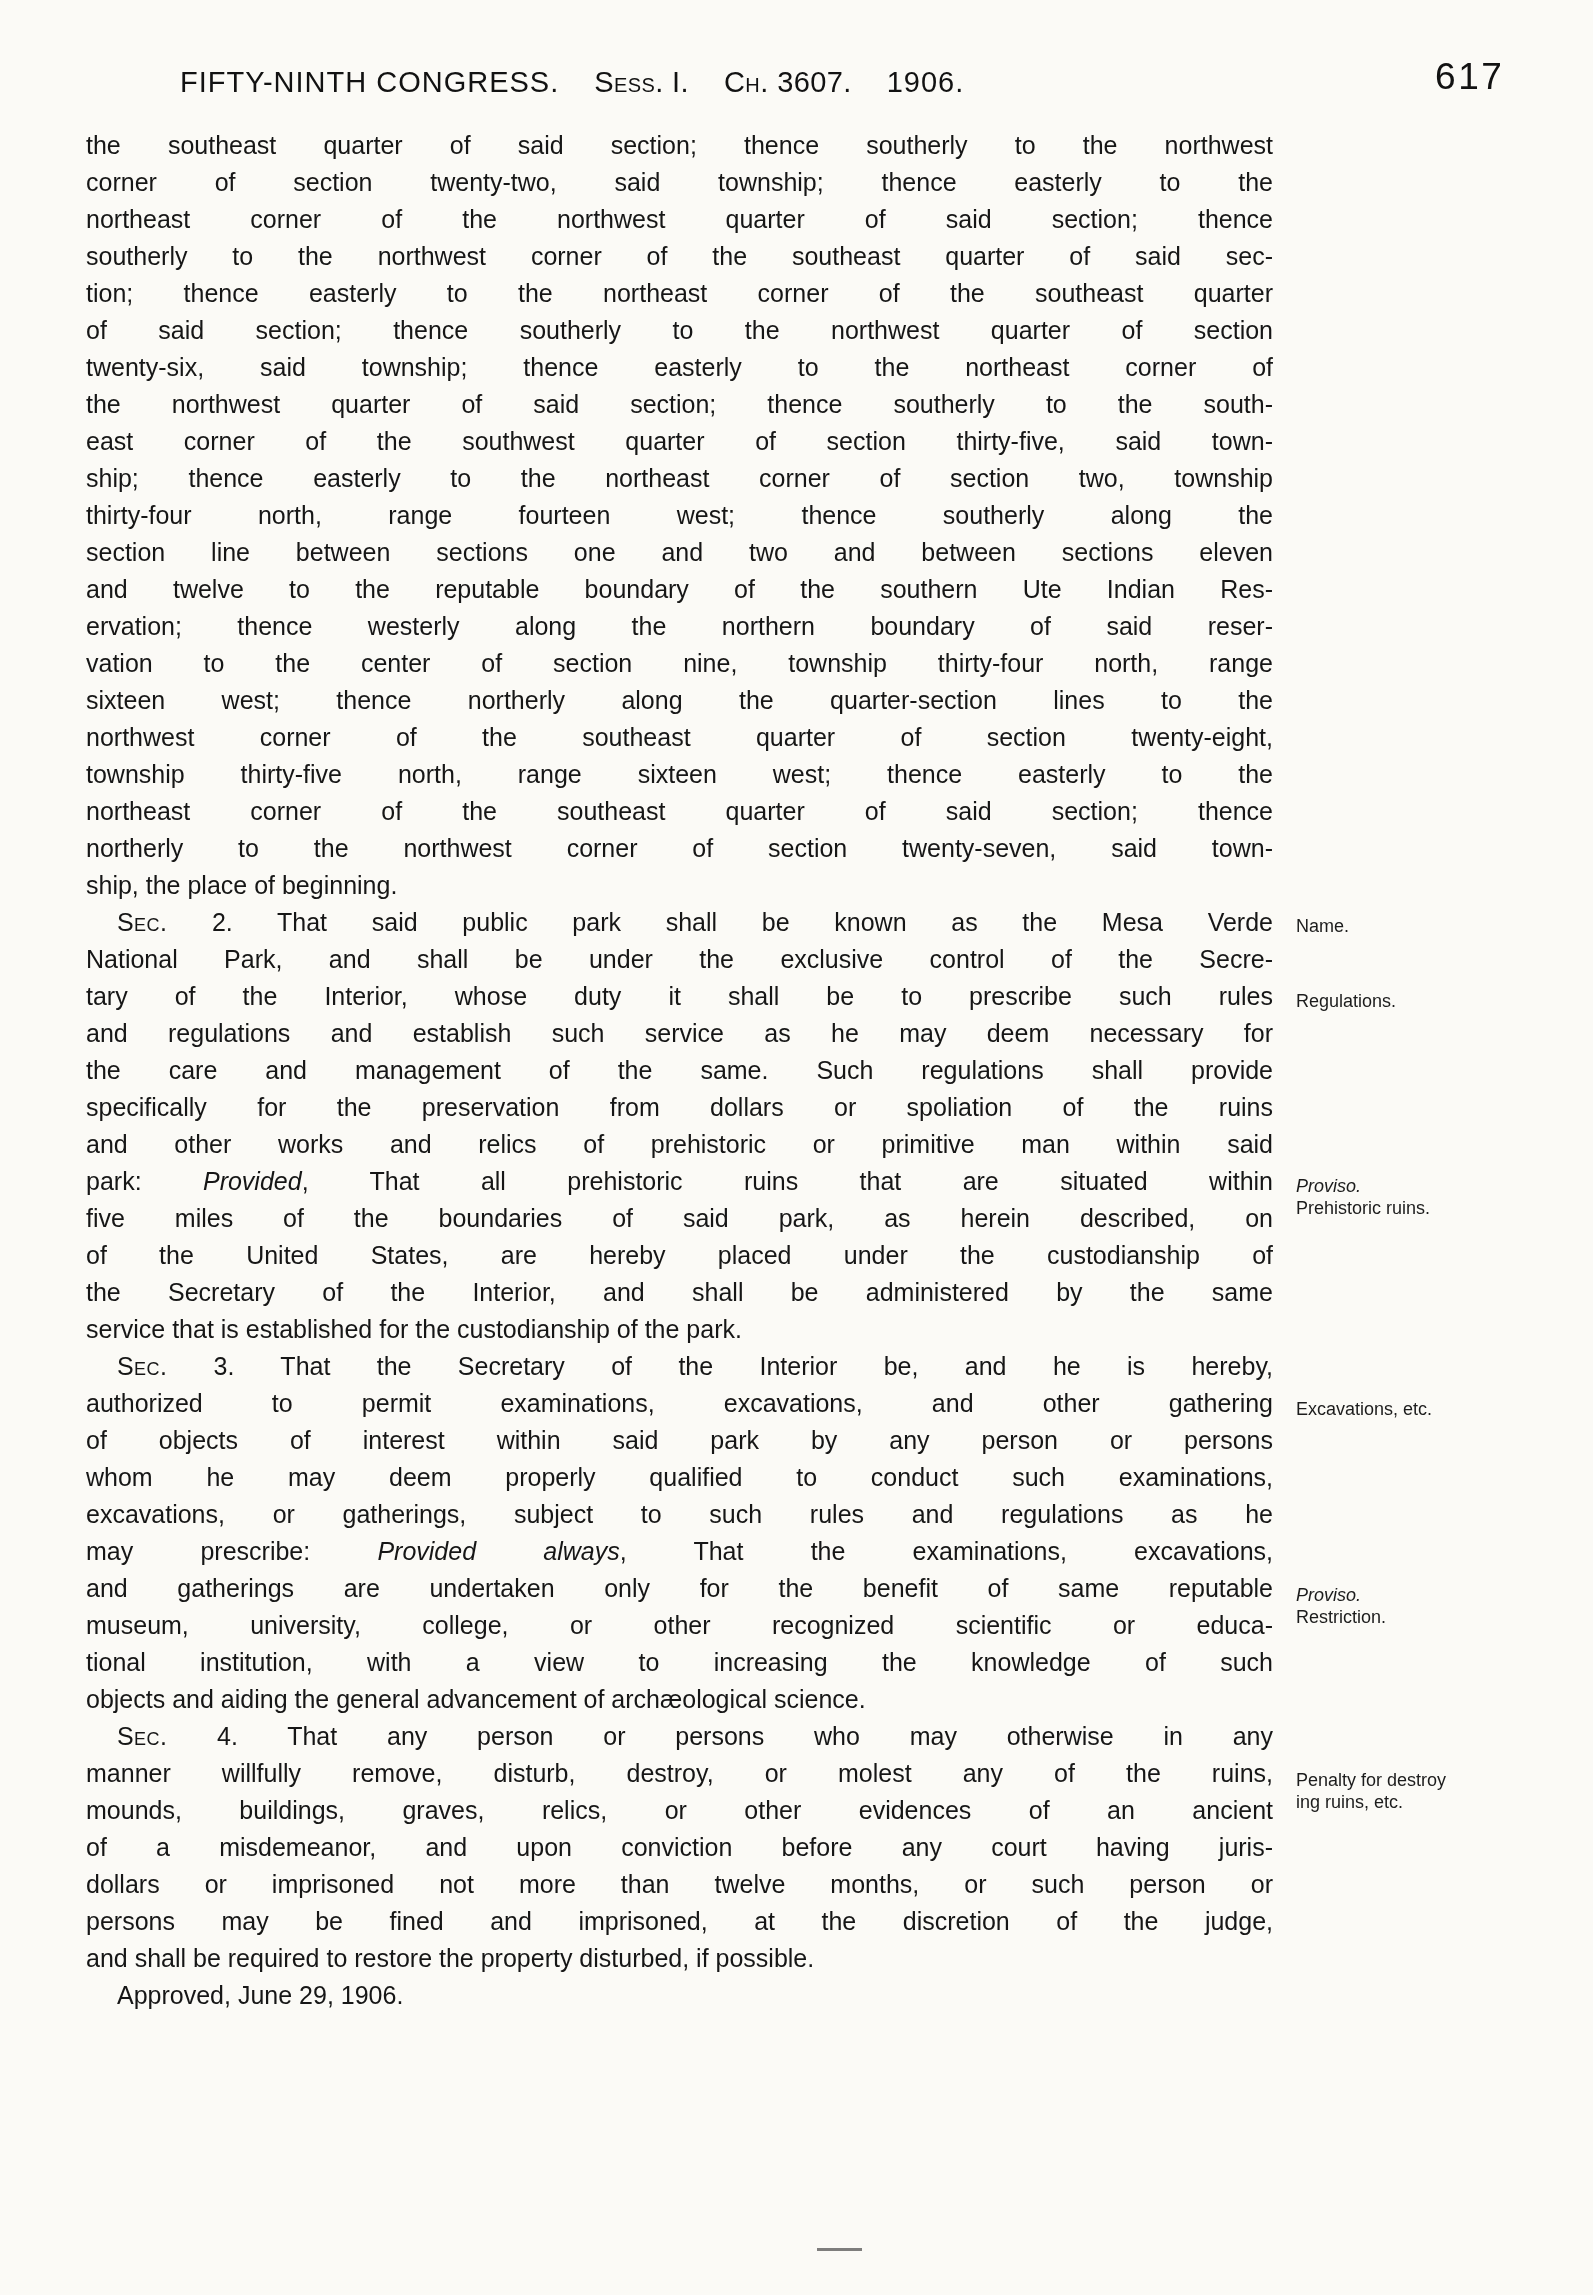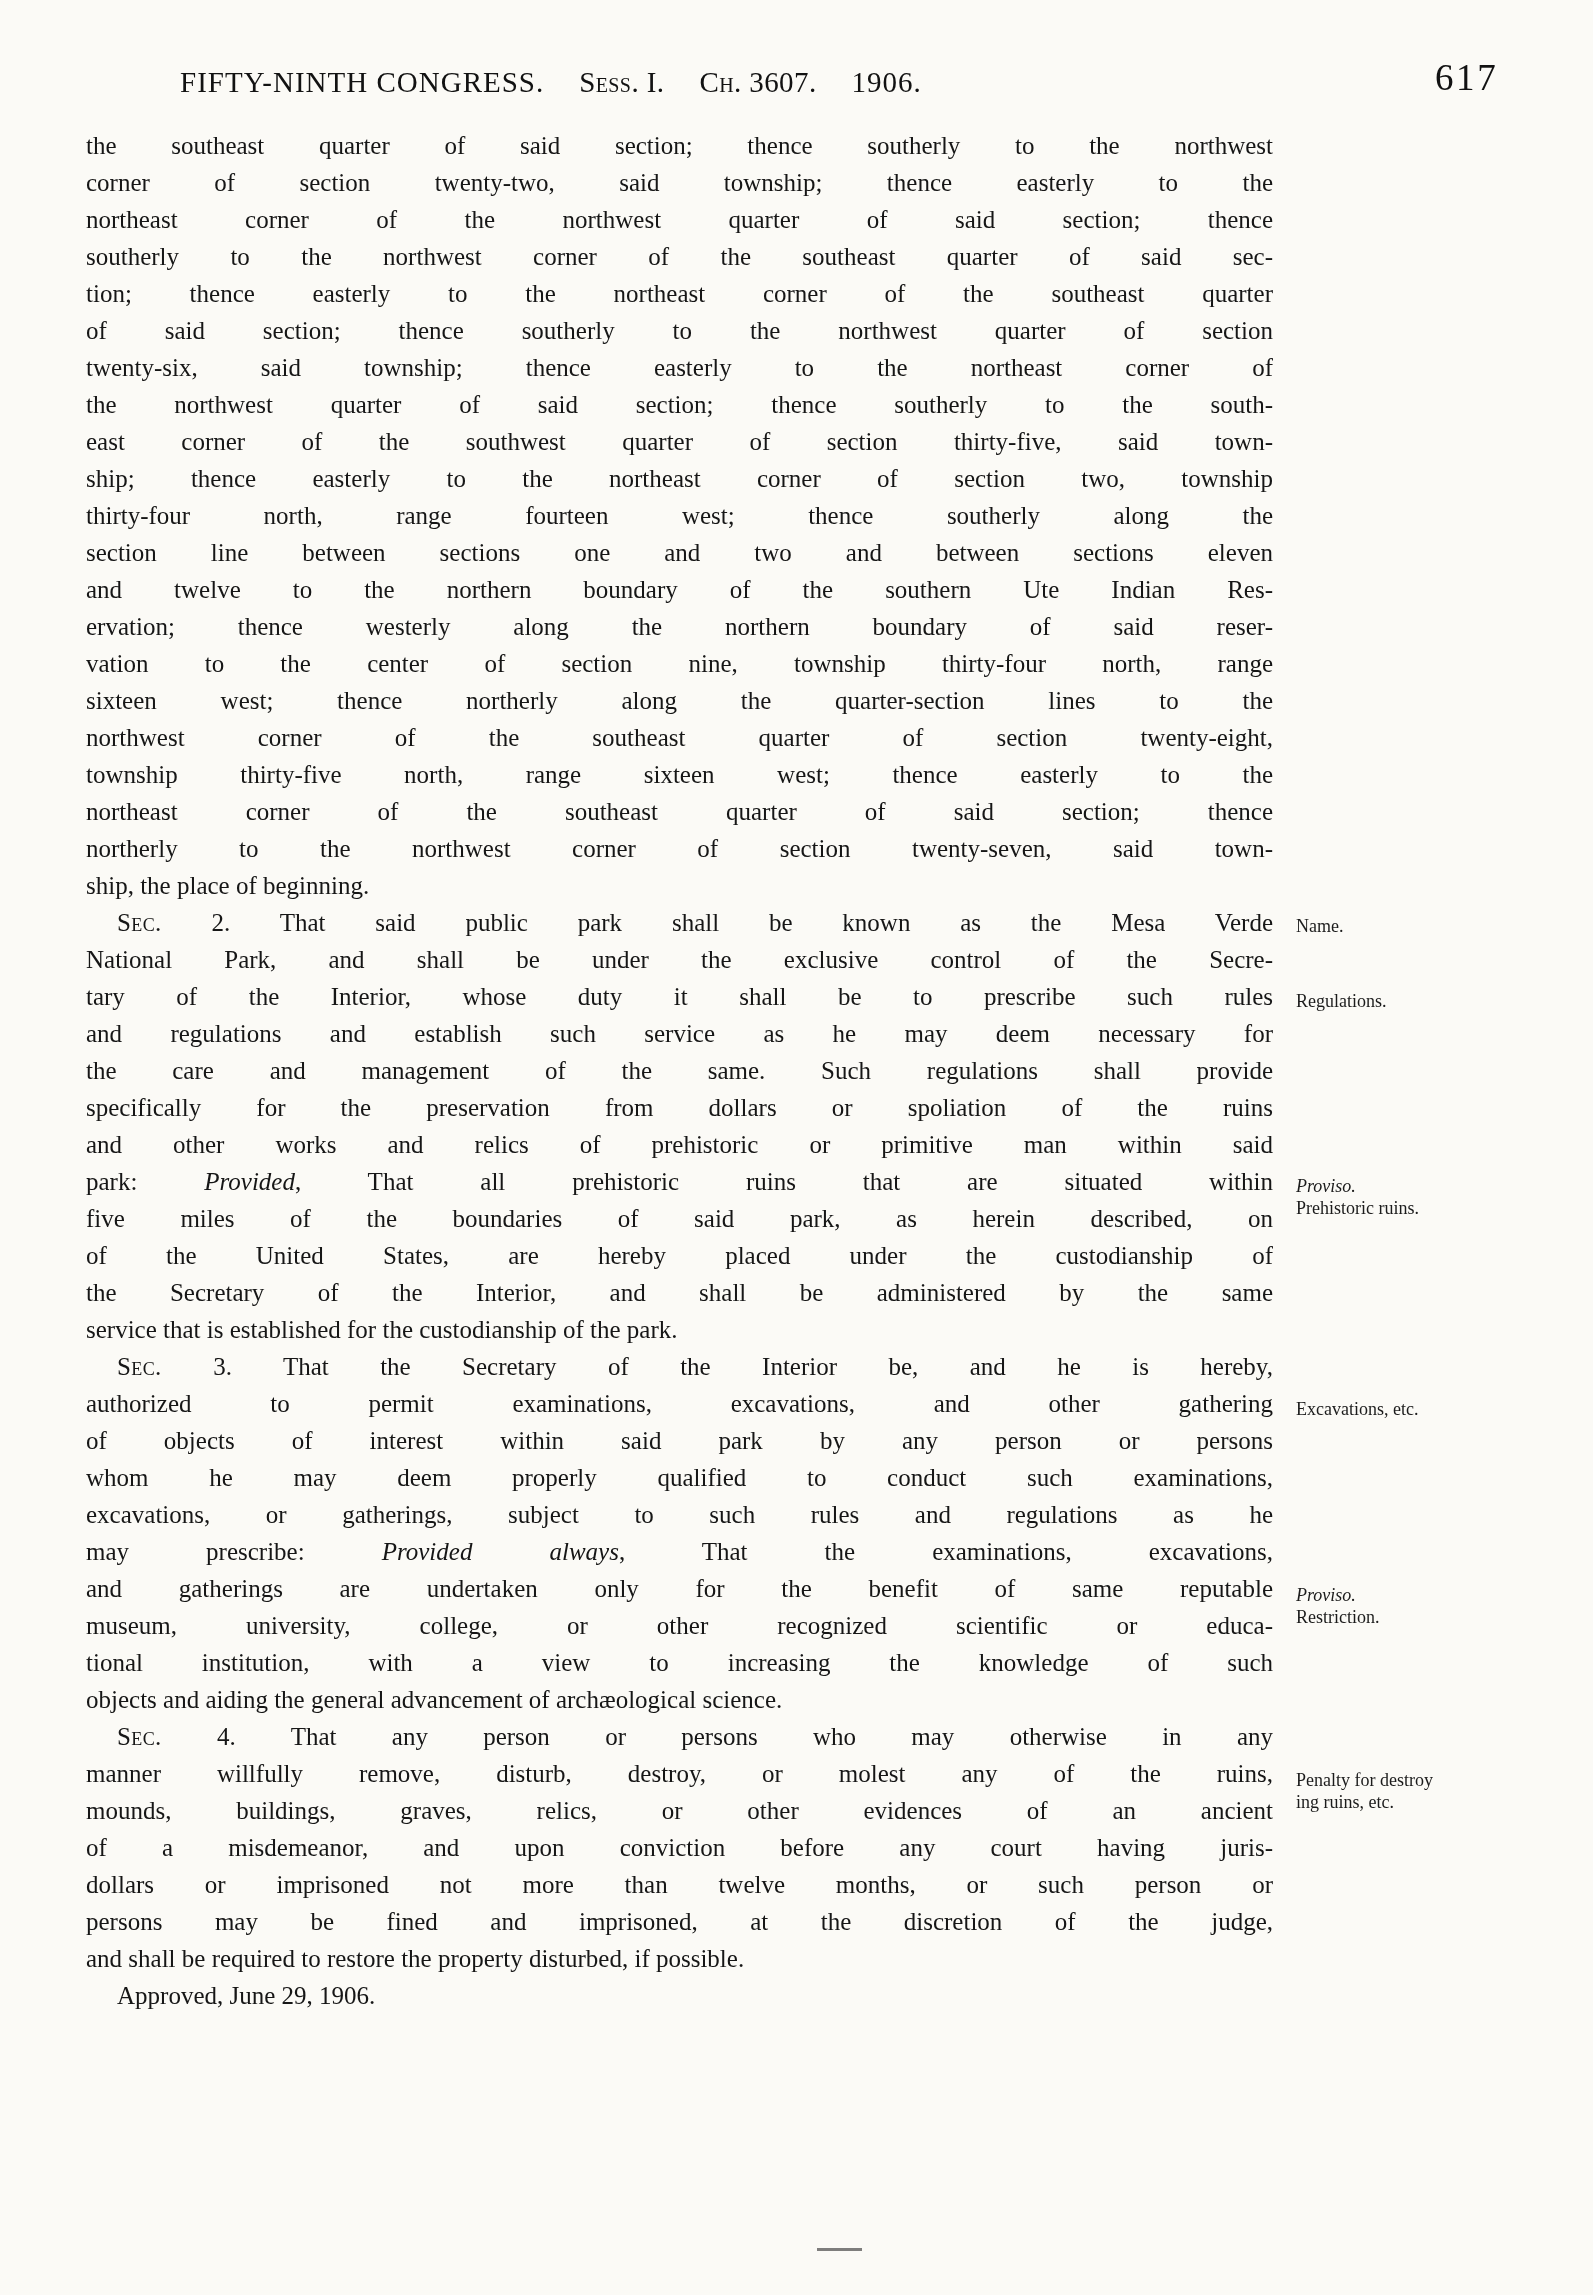--- a/index.html
+++ b/index.html
@@ -5,21 +5,21 @@
   * { box-sizing: border-box; }
   html, body { margin: 0; padding: 0; }
   body { background: #dcdcd6; }
 
   .page {
     position: relative;
     width: 1593px;
     height: 2295px;
     margin: 0 auto;
     background: #fbfaf6;
-    font-family: Liberation Serif, serif;
+    font-family: Liberation Sans, sans-serif;
     color: #161616;
     overflow: hidden;
   }
 
   
   .running-head {
     position: absolute;
     top: 66px;
     left: 180px;
     font-size: 29px;
@@ -109,21 +109,21 @@
       <div class="line"><span class="seg normal">northeast corner of the northwest quarter of said section; thence</span></div>
       <div class="line"><span class="seg normal">southerly to the northwest corner of the southeast quarter of said sec-</span></div>
       <div class="line"><span class="seg normal">tion; thence easterly to the northeast corner of the southeast quarter</span></div>
       <div class="line"><span class="seg normal">of said section; thence southerly to the northwest quarter of section</span></div>
       <div class="line"><span class="seg normal">twenty-six, said township; thence easterly to the northeast corner of</span></div>
       <div class="line"><span class="seg normal">the northwest quarter of said section; thence southerly to the south-</span></div>
       <div class="line"><span class="seg normal">east corner of the southwest quarter of section thirty-five, said town-</span></div>
       <div class="line"><span class="seg normal">ship; thence easterly to the northeast corner of section two, township</span></div>
       <div class="line"><span class="seg normal">thirty-four north, range fourteen west; thence southerly along the</span></div>
       <div class="line"><span class="seg normal">section line between sections one and two and between sections eleven</span></div>
-      <div class="line"><span class="seg normal">and twelve to the northern boundary of the southern Ute Indian Res-</span></div>
+      <div class="line"><span class="seg normal">and twelve to the reputable boundary of the southern Ute Indian Res-</span></div>
       <div class="line"><span class="seg normal">ervation; thence westerly along the northern boundary of said reser-</span></div>
       <div class="line"><span class="seg normal">vation to the center of section nine, township thirty-four north, range</span></div>
       <div class="line"><span class="seg normal">sixteen west; thence northerly along the quarter-section lines to the</span></div>
       <div class="line"><span class="seg normal">northwest corner of the southeast quarter of section twenty-eight,</span></div>
       <div class="line"><span class="seg normal">township thirty-five north, range sixteen west; thence easterly to the</span></div>
       <div class="line"><span class="seg normal">northeast corner of the southeast quarter of said section; thence</span></div>
       <div class="line"><span class="seg normal">northerly to the northwest corner of section twenty-seven, said town-</span></div>
       <div class="line end"><span class="seg normal">ship, the place of beginning.</span></div>
       <div class="line indent"><span class="seg smallcaps">Sec.</span><span class="seg normal"> 2. That said public park shall be known as the Mesa Verde</span></div>
       <div class="line"><span class="seg normal">National Park, and shall be under the exclusive control of the Secre-</span></div>

